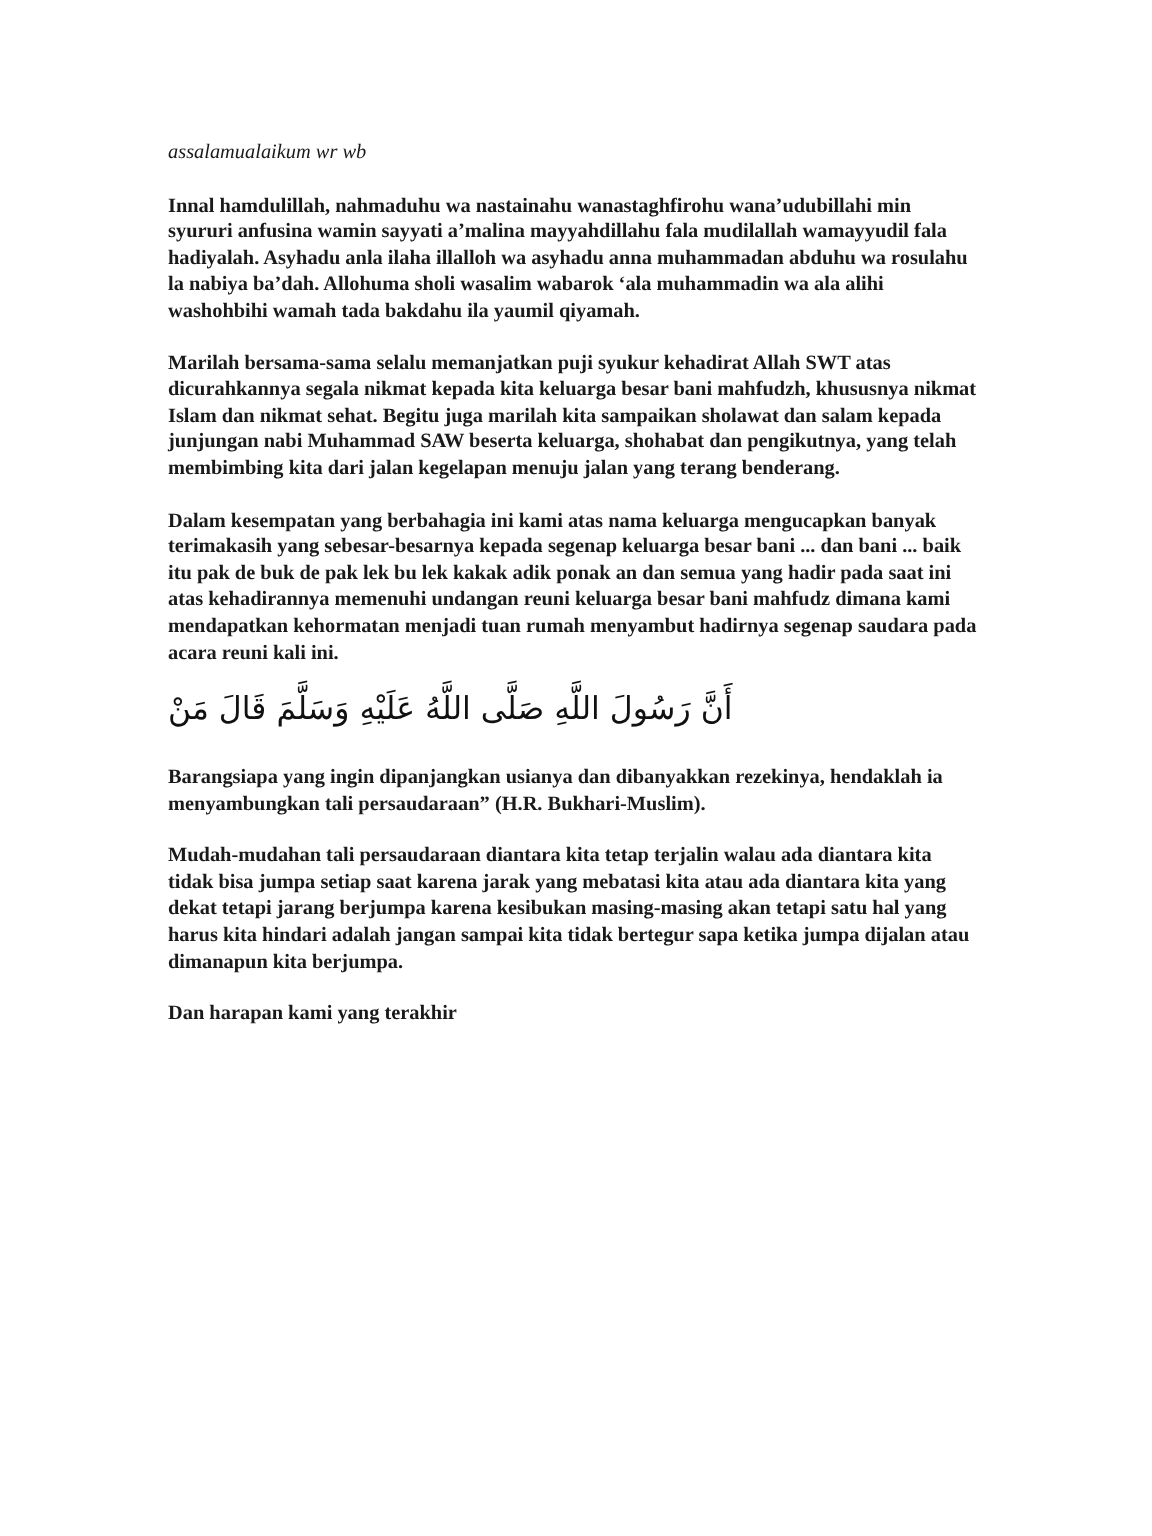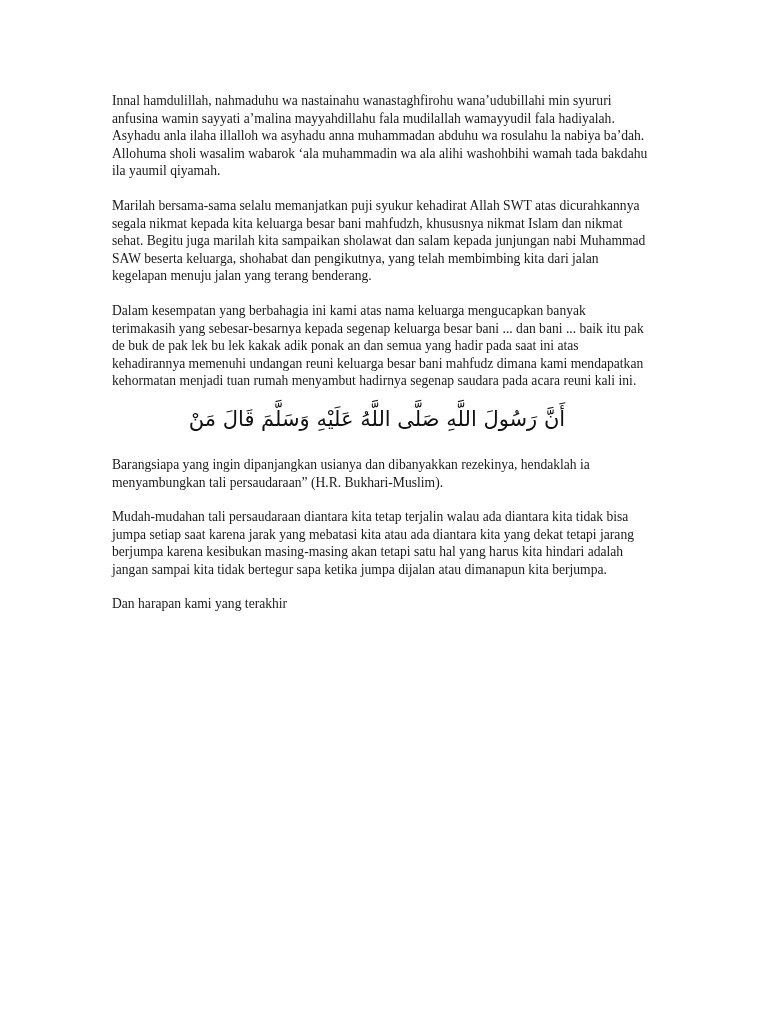--- a/index.html
+++ b/index.html
@@ -3,33 +3,34 @@
 <meta charset="utf-8">
 <style>
   html, body { margin: 0; padding: 0; background: #ffffff; }
   body { width: 768px; height: 1024px; position: relative; overflow: hidden; }
   .page {
     position: absolute; left: 112px; top: 92px; width: 540px;
     font-family: "Liberation Serif", "DejaVu Serif", serif;
     font-size: 13.6px; line-height: 17.6px; color: #1a1a1a;
   }
   .greeting { font-style: italic; margin: 0 0 18px 0; }
-  .para { margin: 0 0 17px 0; }
+  .para { margin: 0 0 17px 0; font-weight: bold; }
   .arabic {
-    direction: rtl; text-align: center;
+    direction: rtl; text-align: left;
     font-family: "DejaVu Sans", sans-serif;
     font-size: 21px; line-height: 25px; color: #111;
     margin: 4px 2px 24px 0; width: 530px;
   }
   .arabic span { display: block; }
 </style>
 </head>
 <body>
 
 <div class="page">
+  <p class="greeting">assalamualaikum wr wb</p>
 
   <p class="para">Innal hamdulillah, nahmaduhu wa nastainahu wanastaghfirohu wana’udubillahi min syururi anfusina wamin sayyati a’malina mayyahdillahu fala mudilallah wamayyudil fala hadiyalah. Asyhadu anla ilaha illalloh wa asyhadu anna muhammadan abduhu wa rosulahu la nabiya ba’dah. Allohuma sholi wasalim wabarok ‘ala muhammadin wa ala alihi washohbihi wamah tada bakdahu ila yaumil qiyamah.</p>
   <p class="para">Marilah bersama-sama selalu memanjatkan puji syukur kehadirat Allah SWT atas dicurahkannya segala nikmat kepada kita keluarga besar bani mahfudzh, khususnya nikmat Islam dan nikmat sehat. Begitu juga marilah kita sampaikan sholawat dan salam kepada junjungan nabi Muhammad SAW beserta keluarga, shohabat dan pengikutnya, yang telah membimbing kita dari jalan kegelapan menuju jalan yang terang benderang.</p>
   <p class="para">Dalam kesempatan yang berbahagia ini kami atas nama keluarga mengucapkan banyak terimakasih yang sebesar-besarnya kepada segenap keluarga besar bani ... dan bani ... baik itu pak de buk de  pak lek bu lek kakak adik ponak an dan semua yang hadir pada saat ini atas kehadirannya memenuhi undangan reuni keluarga besar bani mahfudz dimana kami mendapatkan  kehormatan menjadi tuan rumah menyambut hadirnya segenap saudara pada acara reuni kali ini.</p>
 
   <div class="arabic">
     <span>أَنَّ رَسُولَ اللَّهِ صَلَّى اللَّهُ عَلَيْهِ وَسَلَّمَ قَالَ مَنْ</span>
   </div>
 
   <p class="para">Barangsiapa yang ingin dipanjangkan usianya dan dibanyakkan rezekinya, hendaklah ia menyambungkan tali persaudaraan” (H.R. Bukhari-Muslim).</p>

